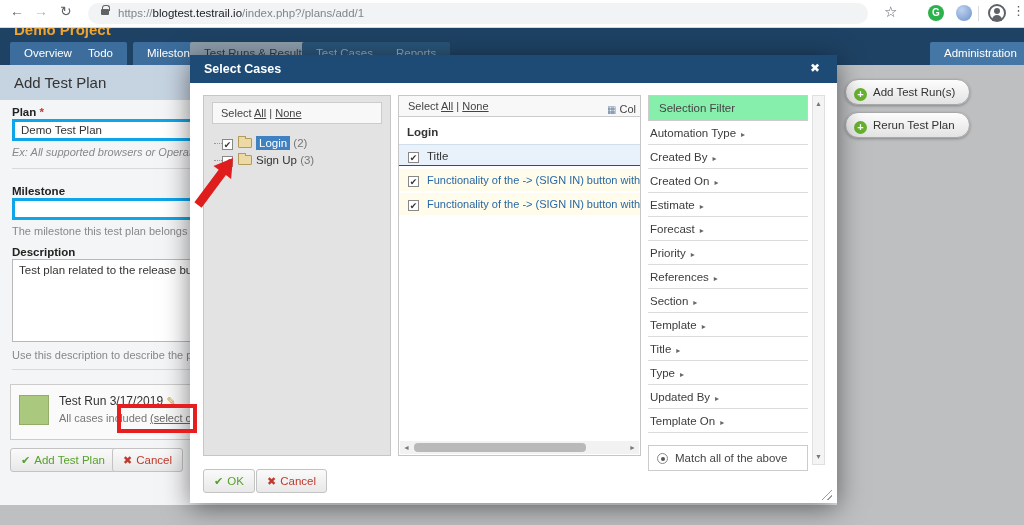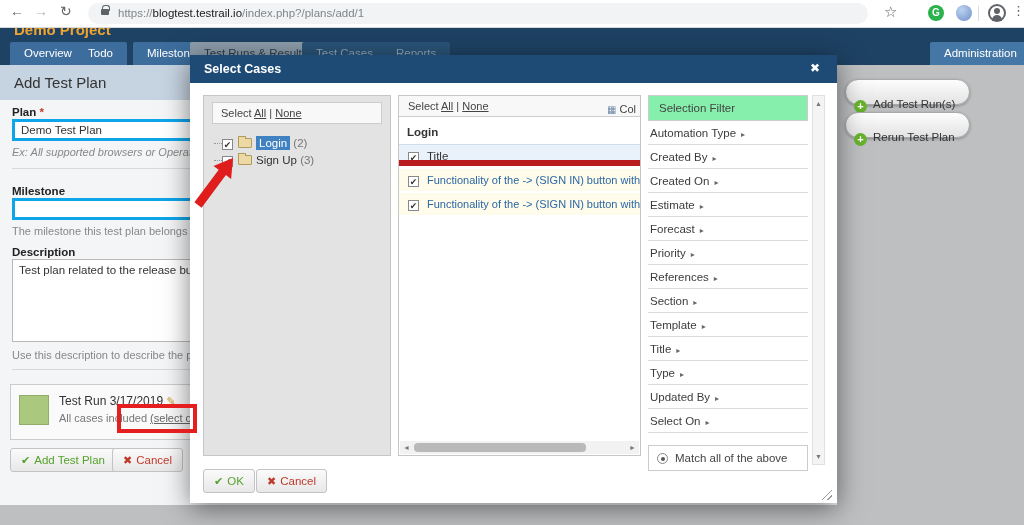--- a/index.html
+++ b/index.html
@@ -64,21 +64,21 @@
   #run-sub { left:48px; top:27px; font-size:11px; color:#777; white-space:nowrap; }
   #run-sub a { color:#666; text-decoration:underline; cursor:pointer; }
   .pbtn { position:absolute; height:24px; line-height:22px; padding:0 10px; font-size:11.5px;
     background:linear-gradient(#fafafa,#e8e8e8); border:1px solid #c3c3c3; border-radius:3px;
     cursor:pointer; white-space:nowrap; }
   .pbtn .ic { font-size:11px; margin-right:4px; }
   .green { color:#56a22c; }
   .red { color:#c0392b; }
 
   
-  .pill { position:absolute; left:845px; height:26px; line-height:24px; padding:12px 14px 0 8px;
+  .pill { position:absolute; left:845px; height:26px; line-height:24px; padding:0 14px 0 8px;
     background:linear-gradient(#fdfdfd,#e3e3e3); border:1px solid #a9a9a9; border-radius:13px;
     font-size:11.5px; color:#333; box-shadow:0 1px 3px rgba(0,0,0,.3); cursor:pointer; white-space:nowrap; }
   .plus-circle { display:inline-block; width:13px; height:13px; border-radius:50%; background:#67b22e;
     color:#fff; font-size:11px; line-height:13px; text-align:center; font-weight:bold;
     margin-right:6px; vertical-align:-2px; }
 
   
   #modal { left:190px; top:55px; width:647px; height:448px; background:#fff;
     box-shadow:0 5px 25px rgba(0,0,0,.5); z-index:10; }
   #modal-header { left:0; top:0; width:647px; height:28px; background:#1d4b76;padding-left:25px; }
@@ -101,21 +101,21 @@
   .node-sel { background:#3f81c1; color:#fff; padding:1px 3px; }
   .count { color:#777; }
 
   #cases-panel { left:208px; top:40px; width:243px; height:361px; background:#fff; border:1px solid #c6c6c6; overflow:hidden; }
   #cases-bar-right { position:absolute; right:4px; top:3px; font-size:11px; color:#444; white-space:nowrap; cursor:pointer; }
   #cases-bar-right .grid { color:#6c87a3; font-size:10px; }
   #cases-section { position:absolute; left:8px; top:30px; font-size:11.5px; font-weight:bold; color:#333; }
   .case-row { position:absolute; left:0; width:100%; height:22px; line-height:22px;
     font-size:11px; white-space:nowrap; overflow:hidden; }
   .case-row .cb { margin:0 8px 0 9px; }
-  .row-head { background:#e9f2fa; border-top:1px solid #d0dfeb; border-bottom:6px solid #b91c1c;
+  .row-head { background:#e9f2fa; border-top:1px solid #d0dfeb; border-bottom:1px solid #b91c1c;
     color:#333; font-size:11.5px; }
   .row-case { background:#fffceb; }
   .row-case .link { color:#2a67a5; cursor:pointer; }
   .hscroll { position:absolute; left:1px; bottom:1px; width:239px; height:13px; background:#f2f2f2; }
   .hscroll .thumb { position:absolute; left:14px; top:2px; width:172px; height:9px; background:#b9b9b9; border-radius:4px; cursor:pointer; }
   .scroll-arrow { position:absolute; font-size:7px; color:#777; cursor:pointer; }
 
   #filter-panel { left:458px; top:40px; width:160px; }
   #filter-title-box { width:160px; height:26px; border:1px solid #cccccc; background:#86efac;
     font-size:11.5px; color:#444; line-height:24px; padding-left:10px; }
@@ -239,21 +239,21 @@
       <div class="fitem"><span>Created On</span><span class="farrow">▸</span></div>
       <div class="fitem"><span>Estimate</span><span class="farrow">▸</span></div>
       <div class="fitem"><span>Forecast</span><span class="farrow">▸</span></div>
       <div class="fitem"><span>Priority</span><span class="farrow">▸</span></div>
       <div class="fitem"><span>References</span><span class="farrow">▸</span></div>
       <div class="fitem"><span>Section</span><span class="farrow">▸</span></div>
       <div class="fitem"><span>Template</span><span class="farrow">▸</span></div>
       <div class="fitem"><span>Title</span><span class="farrow">▸</span></div>
       <div class="fitem"><span>Type</span><span class="farrow">▸</span></div>
       <div class="fitem"><span>Updated By</span><span class="farrow">▸</span></div>
-      <div class="fitem"><span>Select On</span><span class="farrow">▸</span></div>
+      <div class="fitem"><span>Template On</span><span class="farrow">▸</span></div>
       <div id="match-box"><span class="radio"></span><span>Match all of the above</span></div>
     </div>
 
     <div id="vscroll" class="abs">
       <span class="scroll-arrow" style="left:2px;top:4px">▲</span>
       <span class="scroll-arrow" style="left:2px;bottom:4px">▼</span>
     </div>
 
     <button class="pbtn" style="left:13px;top:414px"><span class="ic green">✔</span><span class="green">OK</span></button>
     <button class="pbtn" style="left:66px;top:414px"><span class="ic red">✖</span><span class="red">Cancel</span></button>

